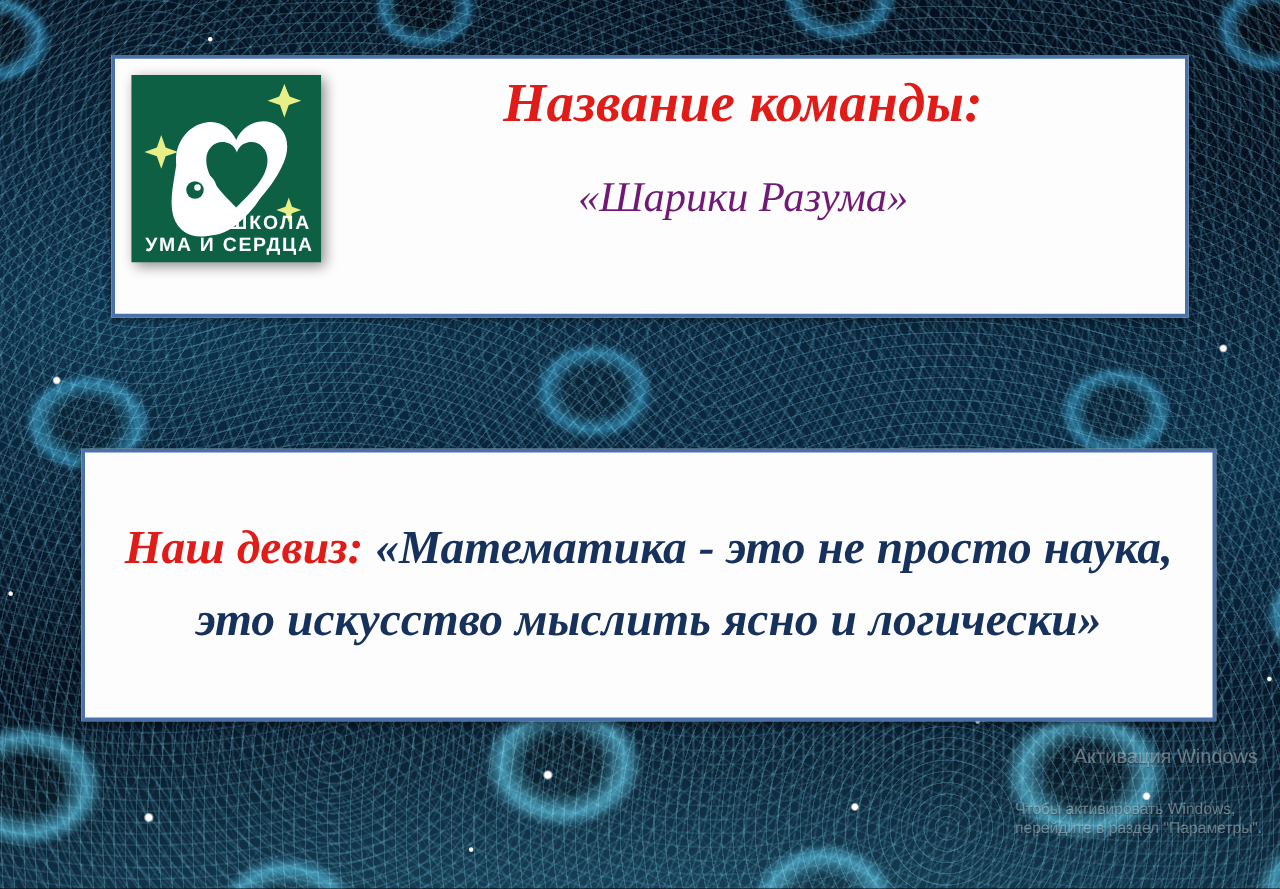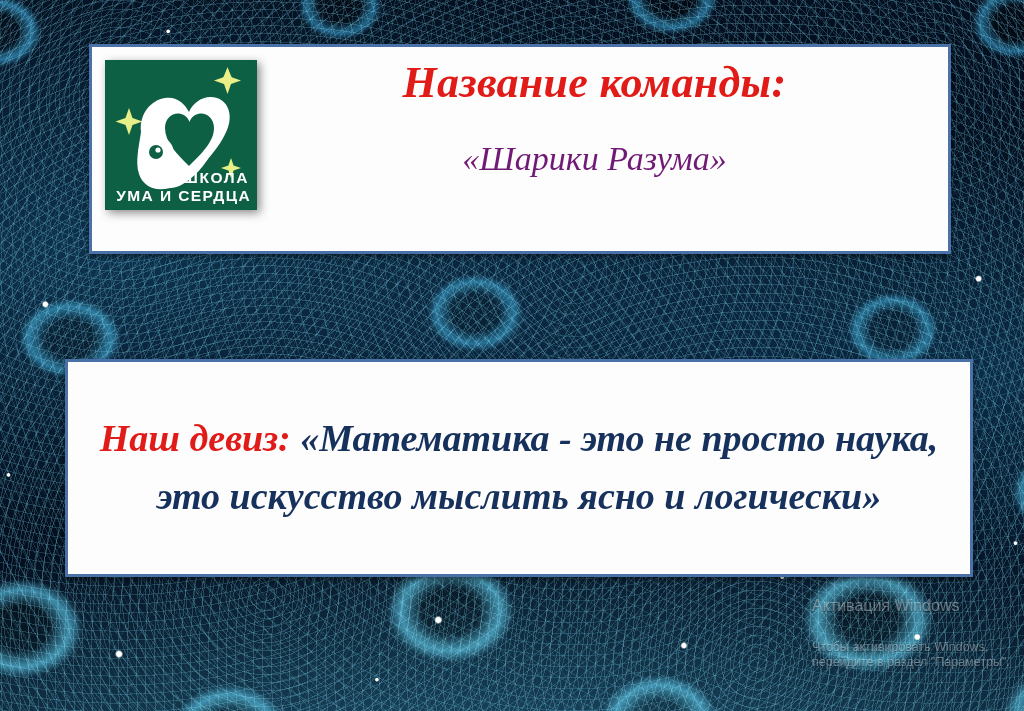--- a/index.html
+++ b/index.html
@@ -207,20 +207,21 @@
     font-family: "Liberation Sans", sans-serif;
     color: rgba(226,236,246,.42);
     text-shadow: 0 1px 1px rgba(0,0,0,.35);
     pointer-events: none;
     user-select: none;
   }
   .watermark .wm-title {
     font-size: 16px;
     line-height: 20px;
     margin-bottom: 2px;
+    padding-left: 47px;
   }
   .watermark .wm-sub {
     font-size: 12.5px;
     line-height: 15px;
     margin-top: 24px;
   }
 </style>
 </head>
 <body>
 

